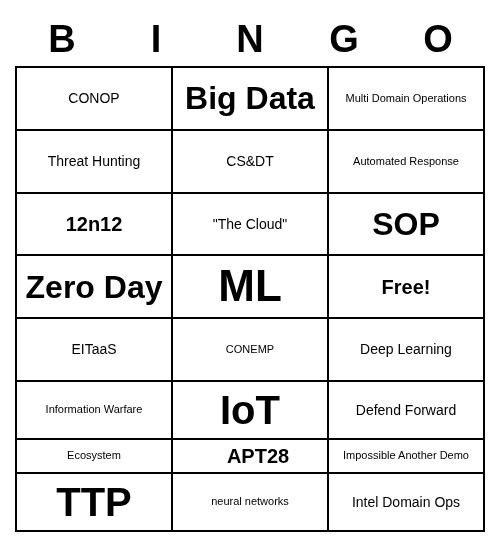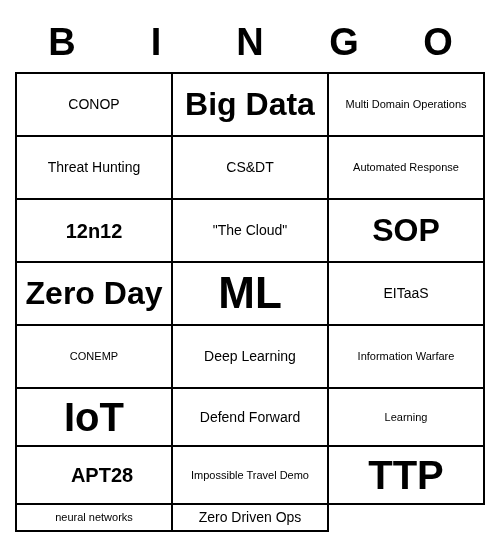--- a/index.html
+++ b/index.html
@@ -104,49 +104,52 @@
       <div class="bingo-cell">
         <span style="font-weight: bold; font-size: 32px; line-height: 1.2;">SOP</span>
       </div>
       <div class="bingo-cell">
         <span style="font-weight: bold; font-size: 32px; line-height: 1.2; text-align: right;">Zero Day</span>
       </div>
       <div class="bingo-cell">
         <span style="font-weight: bold; font-size: 44px; line-height: 1.2; text-align: right;">ML</span>
       </div>
       <div class="bingo-cell">
+        <span style="font-weight: bold; font-size: 20px; line-height: 1.2;">Free!</span>
+      </div>
+      <div class="bingo-cell">
         <span style="font-size: 14px; line-height: 1.2;">EITaaS</span>
       </div>
       <div class="bingo-cell">
         <span style="font-size: 11px; line-height: 1.2;">CONEMP</span>
       </div>
       <div class="bingo-cell">
         <span style="font-size: 14px; line-height: 1.2;">Deep Learning</span>
       </div>
       <div class="bingo-cell">
         <span style="font-size: 11px; line-height: 1.2;">Information Warfare</span>
       </div>
       <div class="bingo-cell">
         <span style="font-weight: bold; font-size: 40px; line-height: 1.2;">IoT</span>
       </div>
       <div class="bingo-cell">
         <span style="font-size: 14px; line-height: 1.2;">Defend Forward</span>
       </div>
       <div class="bingo-cell">
-        <span style="font-size: 11px; line-height: 1.2;">Learning</span>
+        <span style="font-size: 11px; line-height: 1.2;">Ecosystem</span>
       </div>
       <div class="bingo-cell">
         <span style="font-weight: bold; font-size: 20px; line-height: 1.2; margin-left: 16px;">APT28</span>
       </div>
       <div class="bingo-cell">
-        <span style="font-size: 11px; line-height: 1.2;">Impossible Travel Demo</span>
+        <span style="font-size: 11px; line-height: 1.2;">Impossible Another Demo</span>
       </div>
       <div class="bingo-cell">
         <span style="font-weight: bold; font-size: 40px; line-height: 1.2;">TTP</span>
       </div>
       <div class="bingo-cell">
         <span style="font-size: 11px; line-height: 1.2;">neural networks</span>
       </div>
       <div class="bingo-cell">
-        <span style="font-size: 14px; line-height: 1.2;">Zero Driven Ops</span>
+        <span style="font-size: 14px; line-height: 1.2;">Intel Domain Ops</span>
       </div>
     </div>
 </div>
 
 </body></html>

